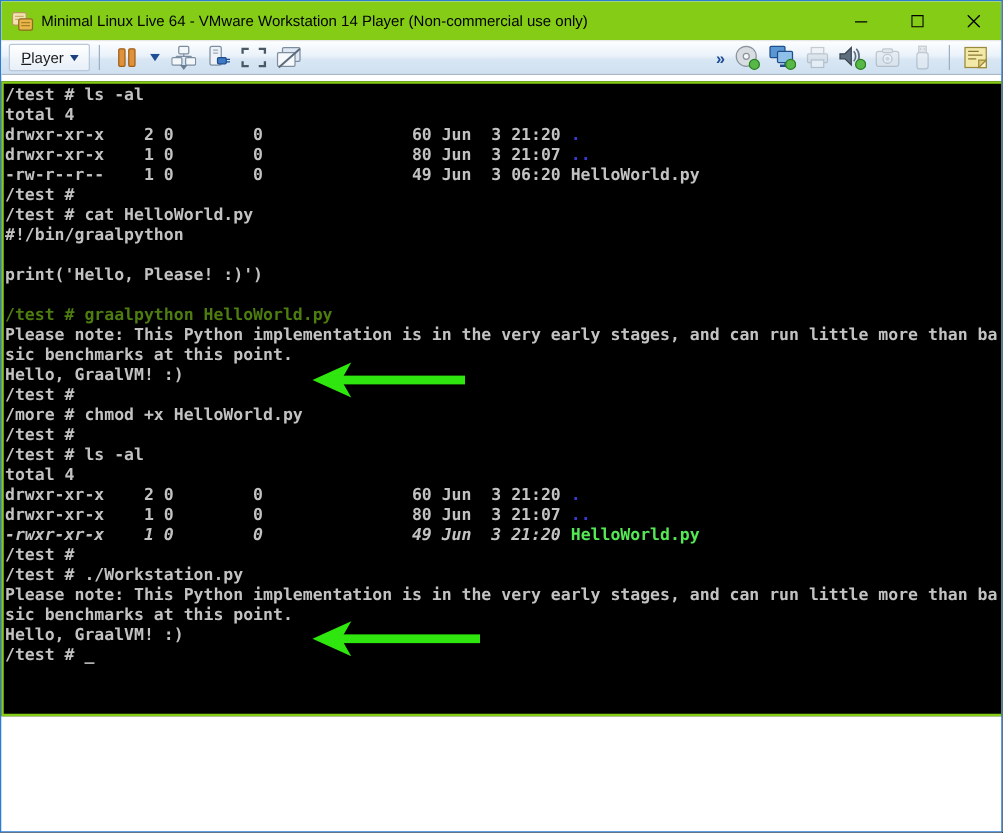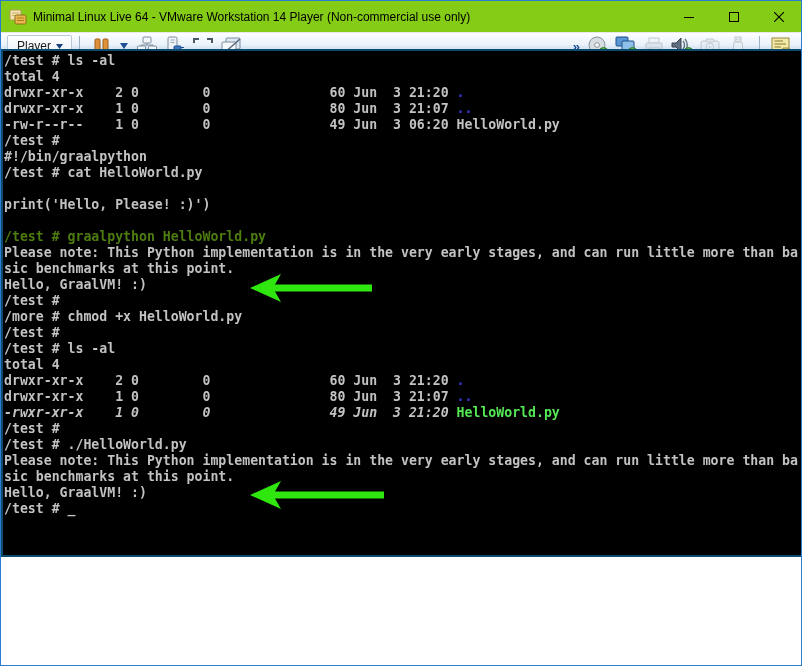--- a/index.html
+++ b/index.html
@@ -44,23 +44,23 @@
   .tb-sep { width:1px; height:20px; background:#9fb0c2; margin:0 7px; }
   .tb-ico { display:flex; align-items:center; justify-content:center;
             width:24px; height:24px; margin:0 2px; }
   .tb-ico.narrow { width:14px; }
   .tb-spacer { flex:1 1 auto; }
   .chevron-more { font-size:13px; font-weight:bold; color:#1c4b94; padding:0 4px; }
   .dim { opacity:0.45; }
 
   
   .console {
-    position:absolute; left:0; top:48px; width:802px; height:508px;
+    position:absolute; left:0; top:64px; width:802px; height:508px;
     background:#000;
-    border:2px solid #0c4a6e; border-top-width:2px;
+    border:2px solid #84cc16; border-top-width:2px;
   }
   .terminal {
     position:absolute; inset:0; padding:2px 0 0 1px; overflow:hidden;
     font-family:"DejaVu Sans Mono","Liberation Mono",monospace;
     font-size:13.2px; font-weight:bold; line-height:16px;
   }
   .tline { height:16px; white-space:pre; }
   .arrow-overlay { position:absolute; inset:0; pointer-events:none; }
   .arrow-overlay svg { position:absolute; }
 </style>
@@ -227,39 +227,39 @@
   </div>
 
   <div class="console">
     <div class="terminal">
         <div class="tline"><span style="color: rgb(194, 194, 194);">/test # ls -al</span></div>
         <div class="tline"><span style="color: rgb(194, 194, 194);">total 4</span></div>
         <div class="tline"><span style="color: rgb(194, 194, 194);">drwxr-xr-x    2 0        0               60 Jun  3 21:20 </span><span style="color: rgb(58, 58, 210);">.</span></div>
         <div class="tline"><span style="color: rgb(194, 194, 194);">drwxr-xr-x    1 0        0               80 Jun  3 21:07 </span><span style="color: rgb(58, 58, 210);">..</span></div>
         <div class="tline"><span style="color: rgb(194, 194, 194);">-rw-r--r--    1 0        0               49 Jun  3 06:20 HelloWorld.py</span></div>
         <div class="tline"><span style="color: rgb(194, 194, 194);">/test #</span></div>
+        <div class="tline"><span style="color: rgb(194, 194, 194);">/test # cat HelloWorld.py</span></div>
         <div class="tline"><span style="color: rgb(194, 194, 194);">#!/bin/graalpython</span></div>
-        <div class="tline"><span style="color: rgb(194, 194, 194);">/test # cat HelloWorld.py</span></div>
         <div class="tline"></div>
         <div class="tline"><span style="color: rgb(194, 194, 194);">print('Hello, Please! :)')</span></div>
         <div class="tline"></div>
         <div class="tline"><span style="color: #4d7c0f;">/test # graalpython HelloWorld.py</span></div>
         <div class="tline"><span style="color: rgb(194, 194, 194);">Please note: This Python implementation is in the very early stages, and can run little more than ba</span></div>
         <div class="tline"><span style="color: rgb(194, 194, 194);">sic benchmarks at this point.</span></div>
         <div class="tline"><span style="color: rgb(194, 194, 194);">Hello, GraalVM! :)</span></div>
         <div class="tline"><span style="color: rgb(194, 194, 194);">/test #</span></div>
         <div class="tline"><span style="color: rgb(194, 194, 194);">/more # chmod +x HelloWorld.py</span></div>
         <div class="tline"><span style="color: rgb(194, 194, 194);">/test #</span></div>
         <div class="tline"><span style="color: rgb(194, 194, 194);">/test # ls -al</span></div>
         <div class="tline"><span style="color: rgb(194, 194, 194);">total 4</span></div>
         <div class="tline"><span style="color: rgb(194, 194, 194);">drwxr-xr-x    2 0        0               60 Jun  3 21:20 </span><span style="color: rgb(58, 58, 210);">.</span></div>
         <div class="tline"><span style="color: rgb(194, 194, 194);">drwxr-xr-x    1 0        0               80 Jun  3 21:07 </span><span style="color: rgb(58, 58, 210);">..</span></div>
         <div class="tline"><span style="color: rgb(194, 194, 194); font-style: italic;">-rwxr-xr-x    1 0        0               49 Jun  3 21:20 </span><span style="color: rgb(84, 232, 84);">HelloWorld.py</span></div>
         <div class="tline"><span style="color: rgb(194, 194, 194);">/test #</span></div>
-        <div class="tline"><span style="color: rgb(194, 194, 194);">/test # ./HelloWorld.py</span></div>
+        <div class="tline"><span style="color: rgb(194, 194, 194);">/test # ./Workstation.py</span></div>
         <div class="tline"><span style="color: rgb(194, 194, 194);">Please note: This Python implementation is in the very early stages, and can run little more than ba</span></div>
         <div class="tline"><span style="color: rgb(194, 194, 194);">sic benchmarks at this point.</span></div>
         <div class="tline"><span style="color: rgb(194, 194, 194);">Hello, GraalVM! :)</span></div>
         <div class="tline"><span style="color: rgb(194, 194, 194);">/test # </span><span style="color: rgb(194, 194, 194);">_</span></div>
       </div>
     <div class="arrow-overlay">
         <svg width="124" height="30" style="left: 246px; top: 222px;">
           <polygon points="1,15 32,1 24,15 32,29" fill="#2fe60e"></polygon>
           <rect x="14" y="11.5" width="109" height="7" fill="#2fe60e"></rect>
         </svg>

